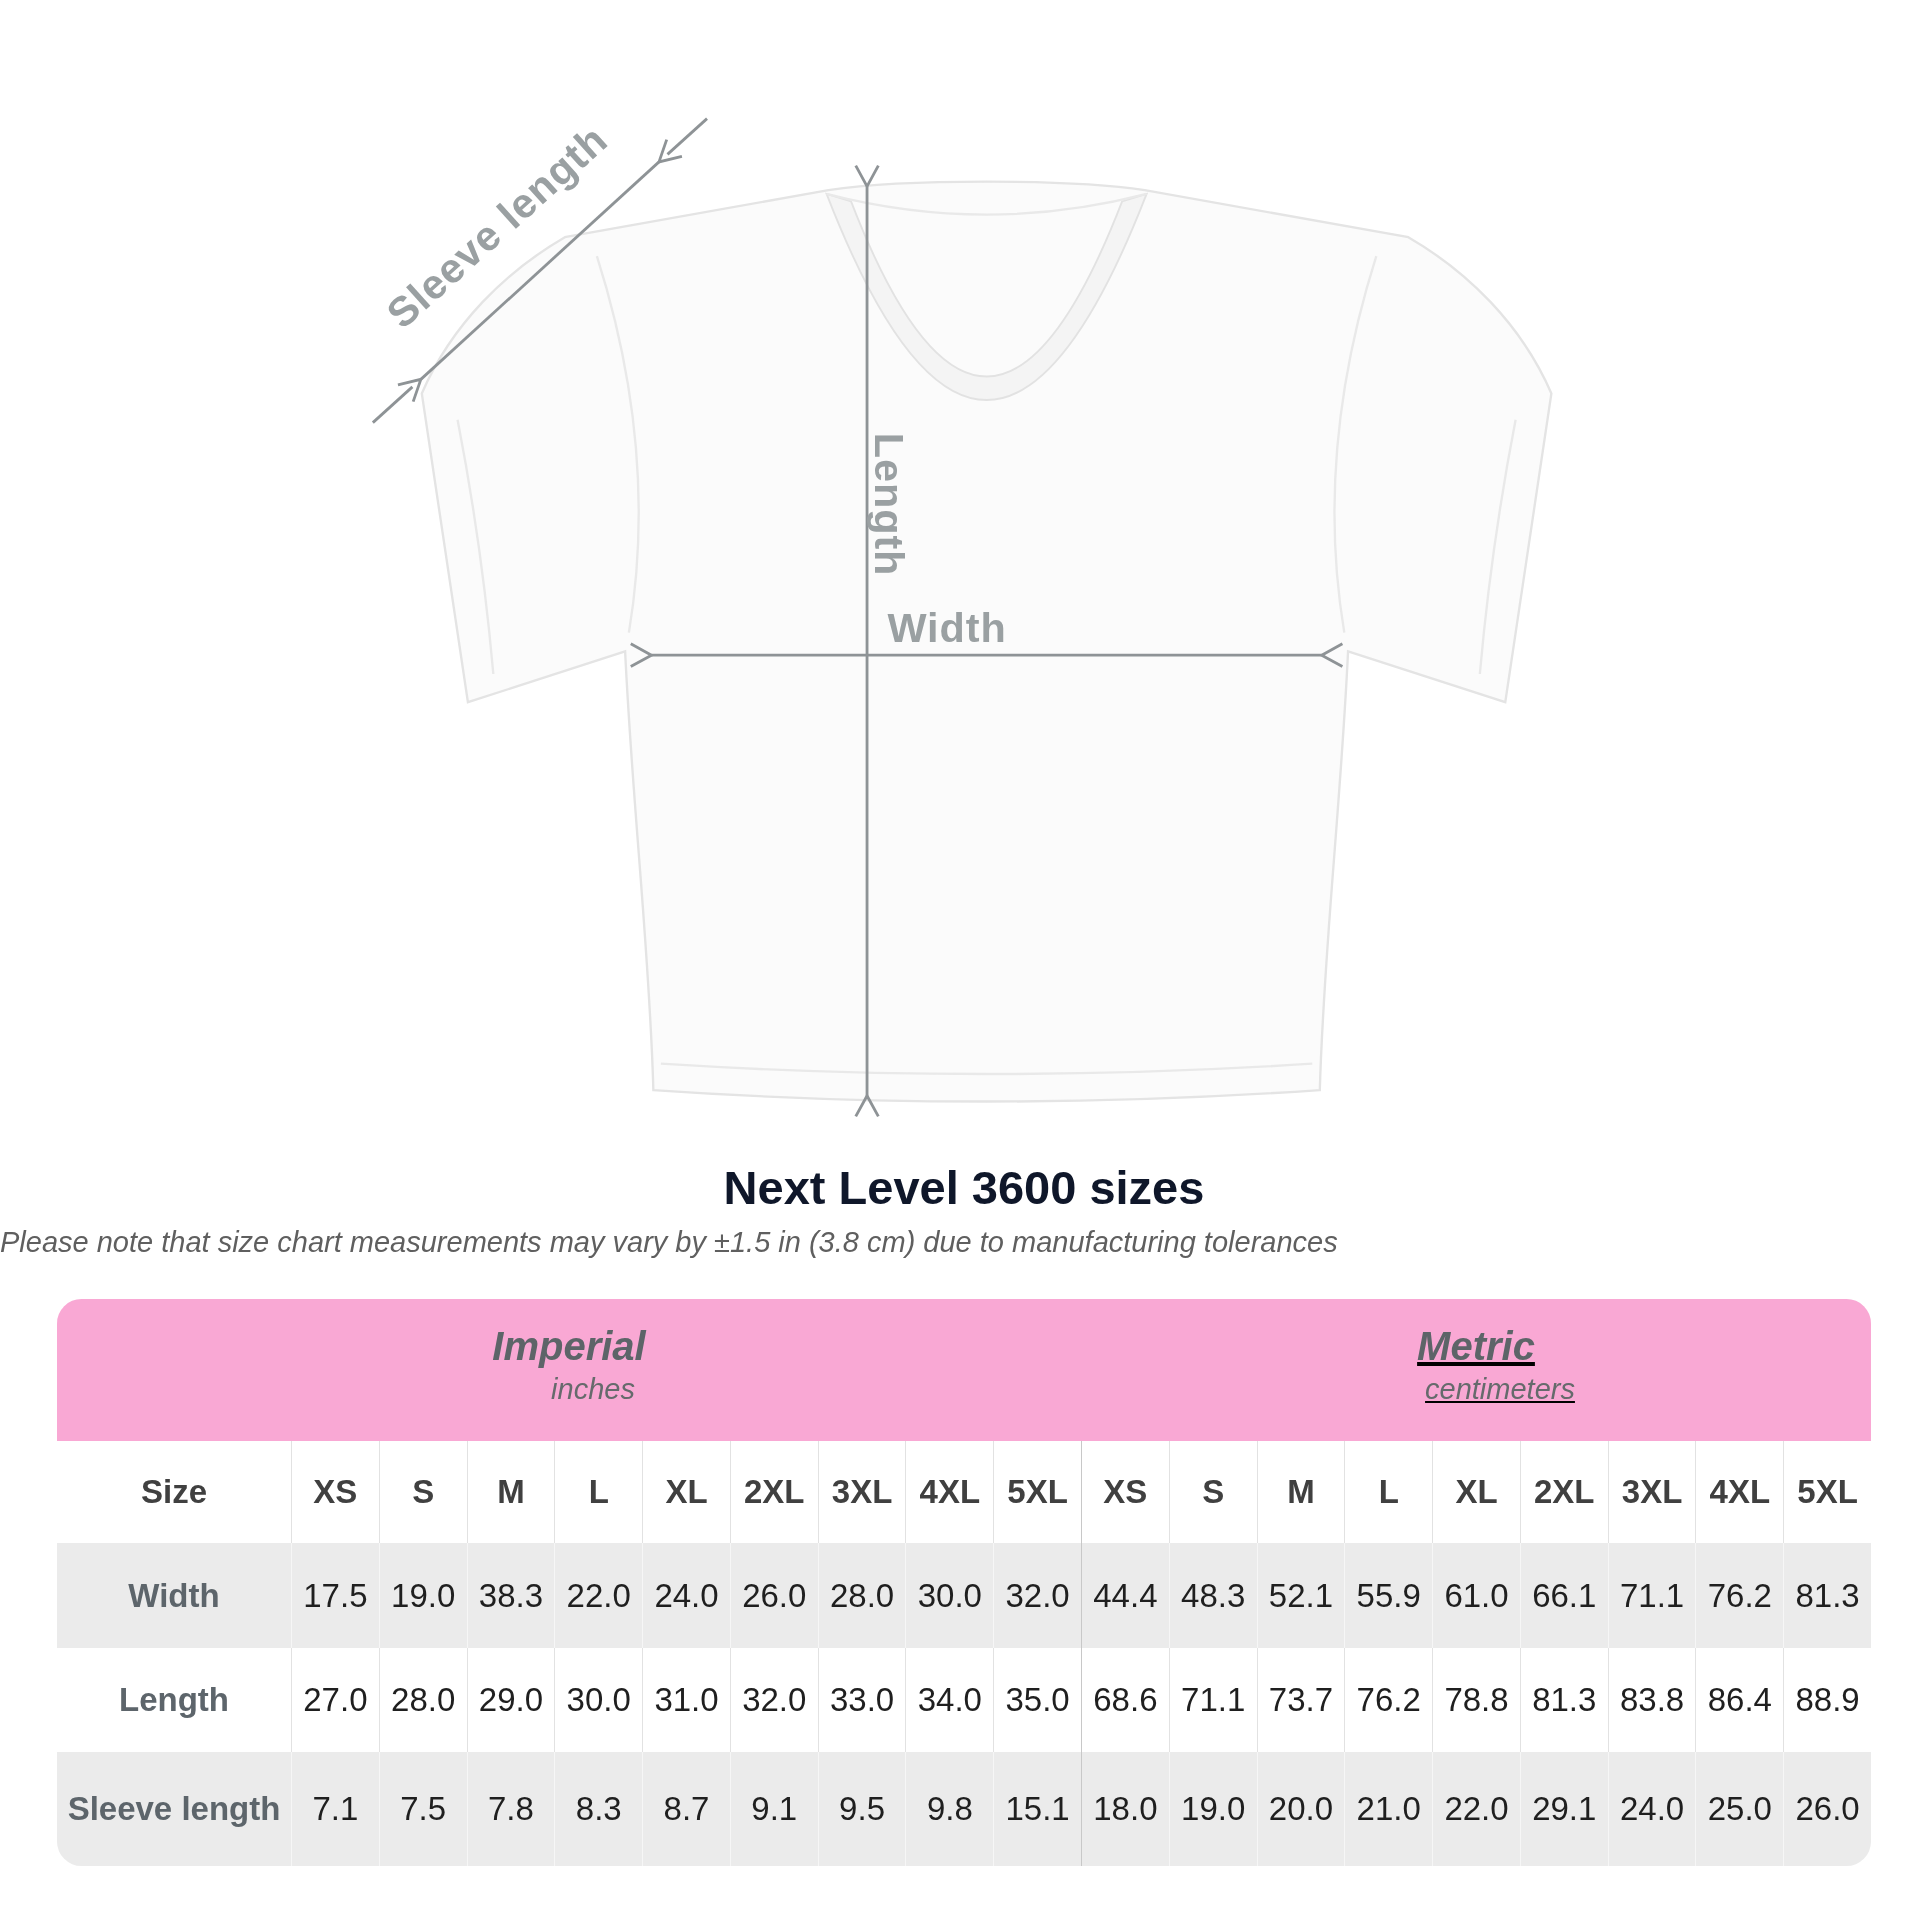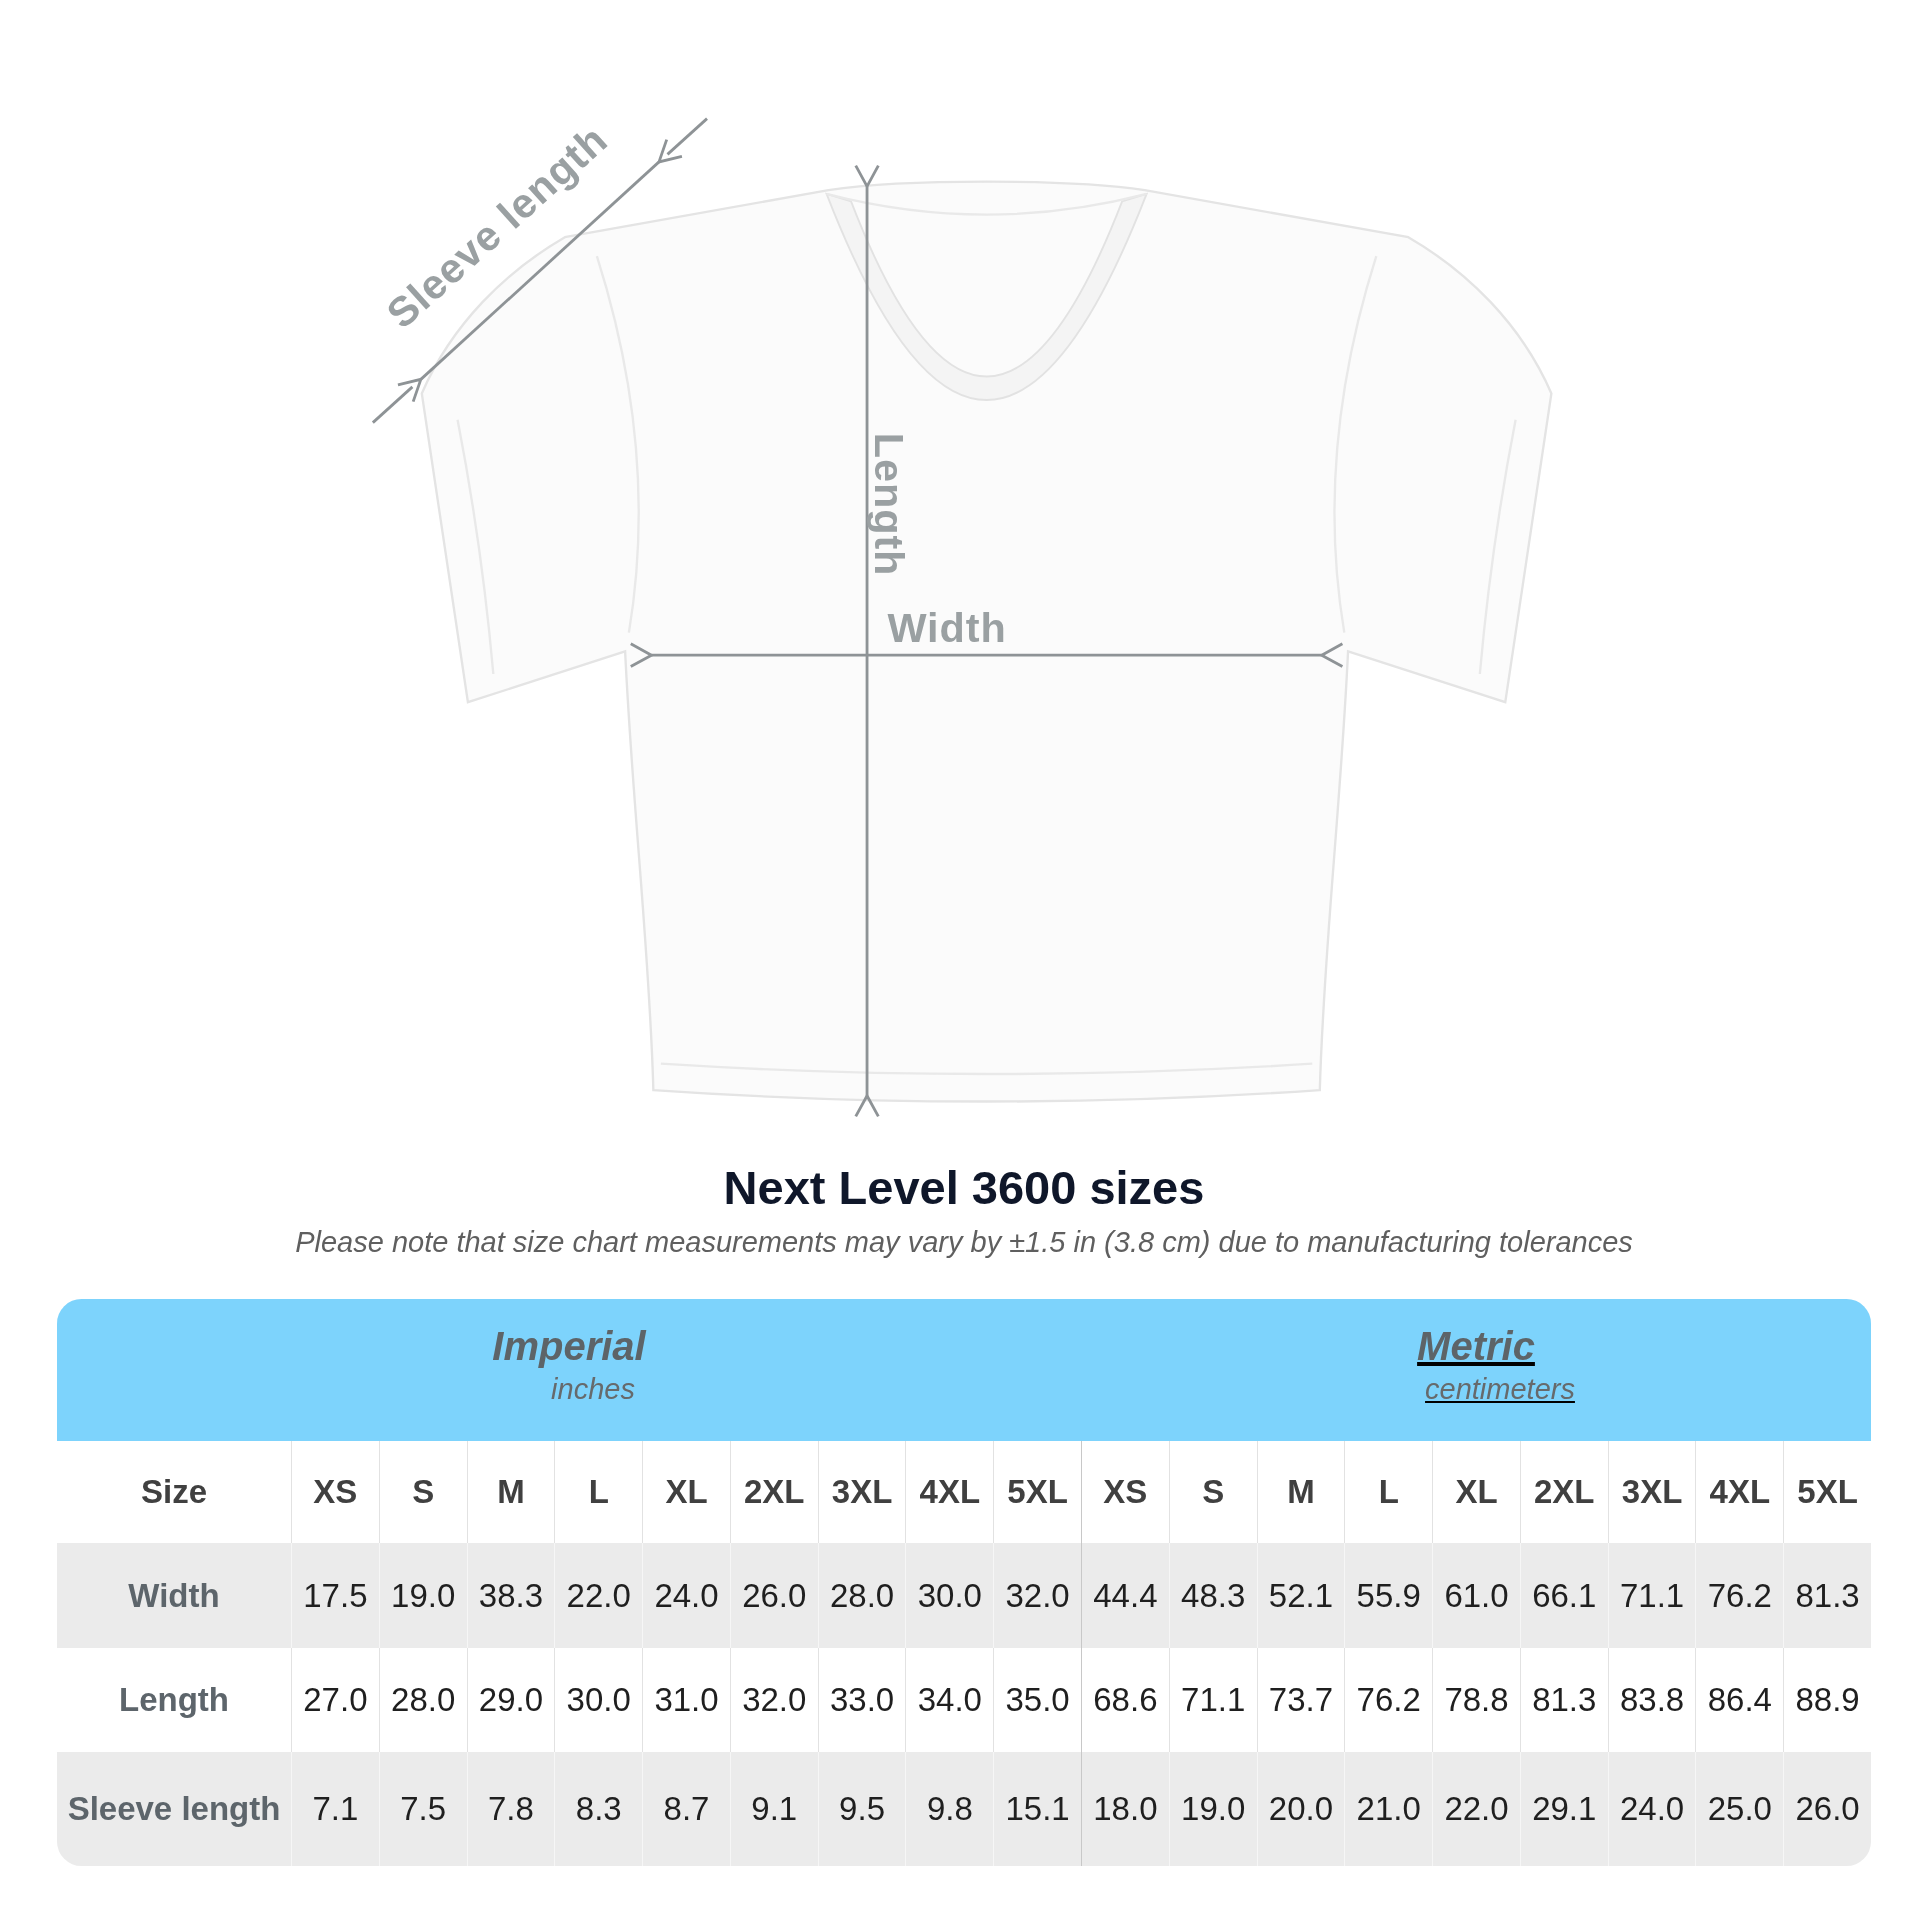--- a/index.html
+++ b/index.html
@@ -1,31 +1,31 @@
 <!DOCTYPE html>
 <html style="font-size:15px"><head>
 <meta charset="utf-8">
 <style>
   html,body{margin:0;padding:0;background:#ffffff;}
   body{width:1928px;height:1928px;overflow:hidden;font-family:"Liberation Sans",sans-serif;}
 
   .figure-wrap{width:1928px;height:1139px;position:relative;}
 
   .page-title{margin-top:21px;text-align:center;font:700 47px/55px "Liberation Sans",sans-serif;color:#0f172a;}
-  .page-subtitle{margin-top:7.5px;text-align:center;font:italic 400 29px/38px "Liberation Sans",sans-serif;color:#5f5f5f;}
+  .page-subtitle{margin-top:7.5px;text-align:left;font:italic 400 29px/38px "Liberation Sans",sans-serif;color:#5f5f5f;}
 
   .size-table{
     display:grid;
     grid-template-columns:234px repeat(18,1fr);
     grid-template-rows:142px 102px 105px 104px 114px;
     width:1814px;margin:38px auto 0;
     border-radius:24.5px;overflow:hidden;background:#ffffff;
   }
   .trow{display:contents;}
-  .band{background:#7dd3fc;display:flex;flex-direction:column;align-items:center;justify-content:center;gap:9.4px;padding-bottom:9.4px;}
+  .band{background:#f9a8d4;display:flex;flex-direction:column;align-items:center;justify-content:center;gap:9.4px;padding-bottom:9.4px;}
   .band.imperial{grid-column:span 10;}
   .band.metric{grid-column:span 9;text-decoration:underline;}
   .band-label{font:italic 700 40px/1 "Liberation Sans",sans-serif;color:#5d6468;}
   .band-sublabel{font:italic 400 29px/1 "Liberation Sans",sans-serif;color:#666a6c;margin-left:48px;}
 
   .c{display:flex;align-items:center;justify-content:center;font:400 33px/1 "Liberation Sans",sans-serif;color:#1f1f1f;}
   .trow.white{--sep:#e2e2e2;}
   .trow.gray{--sep:#f6f6f6;}
   .trow.gray>.c{background:#ebebeb;}
   .trow>.c+.c{border-left:0.9px solid var(--sep);}

